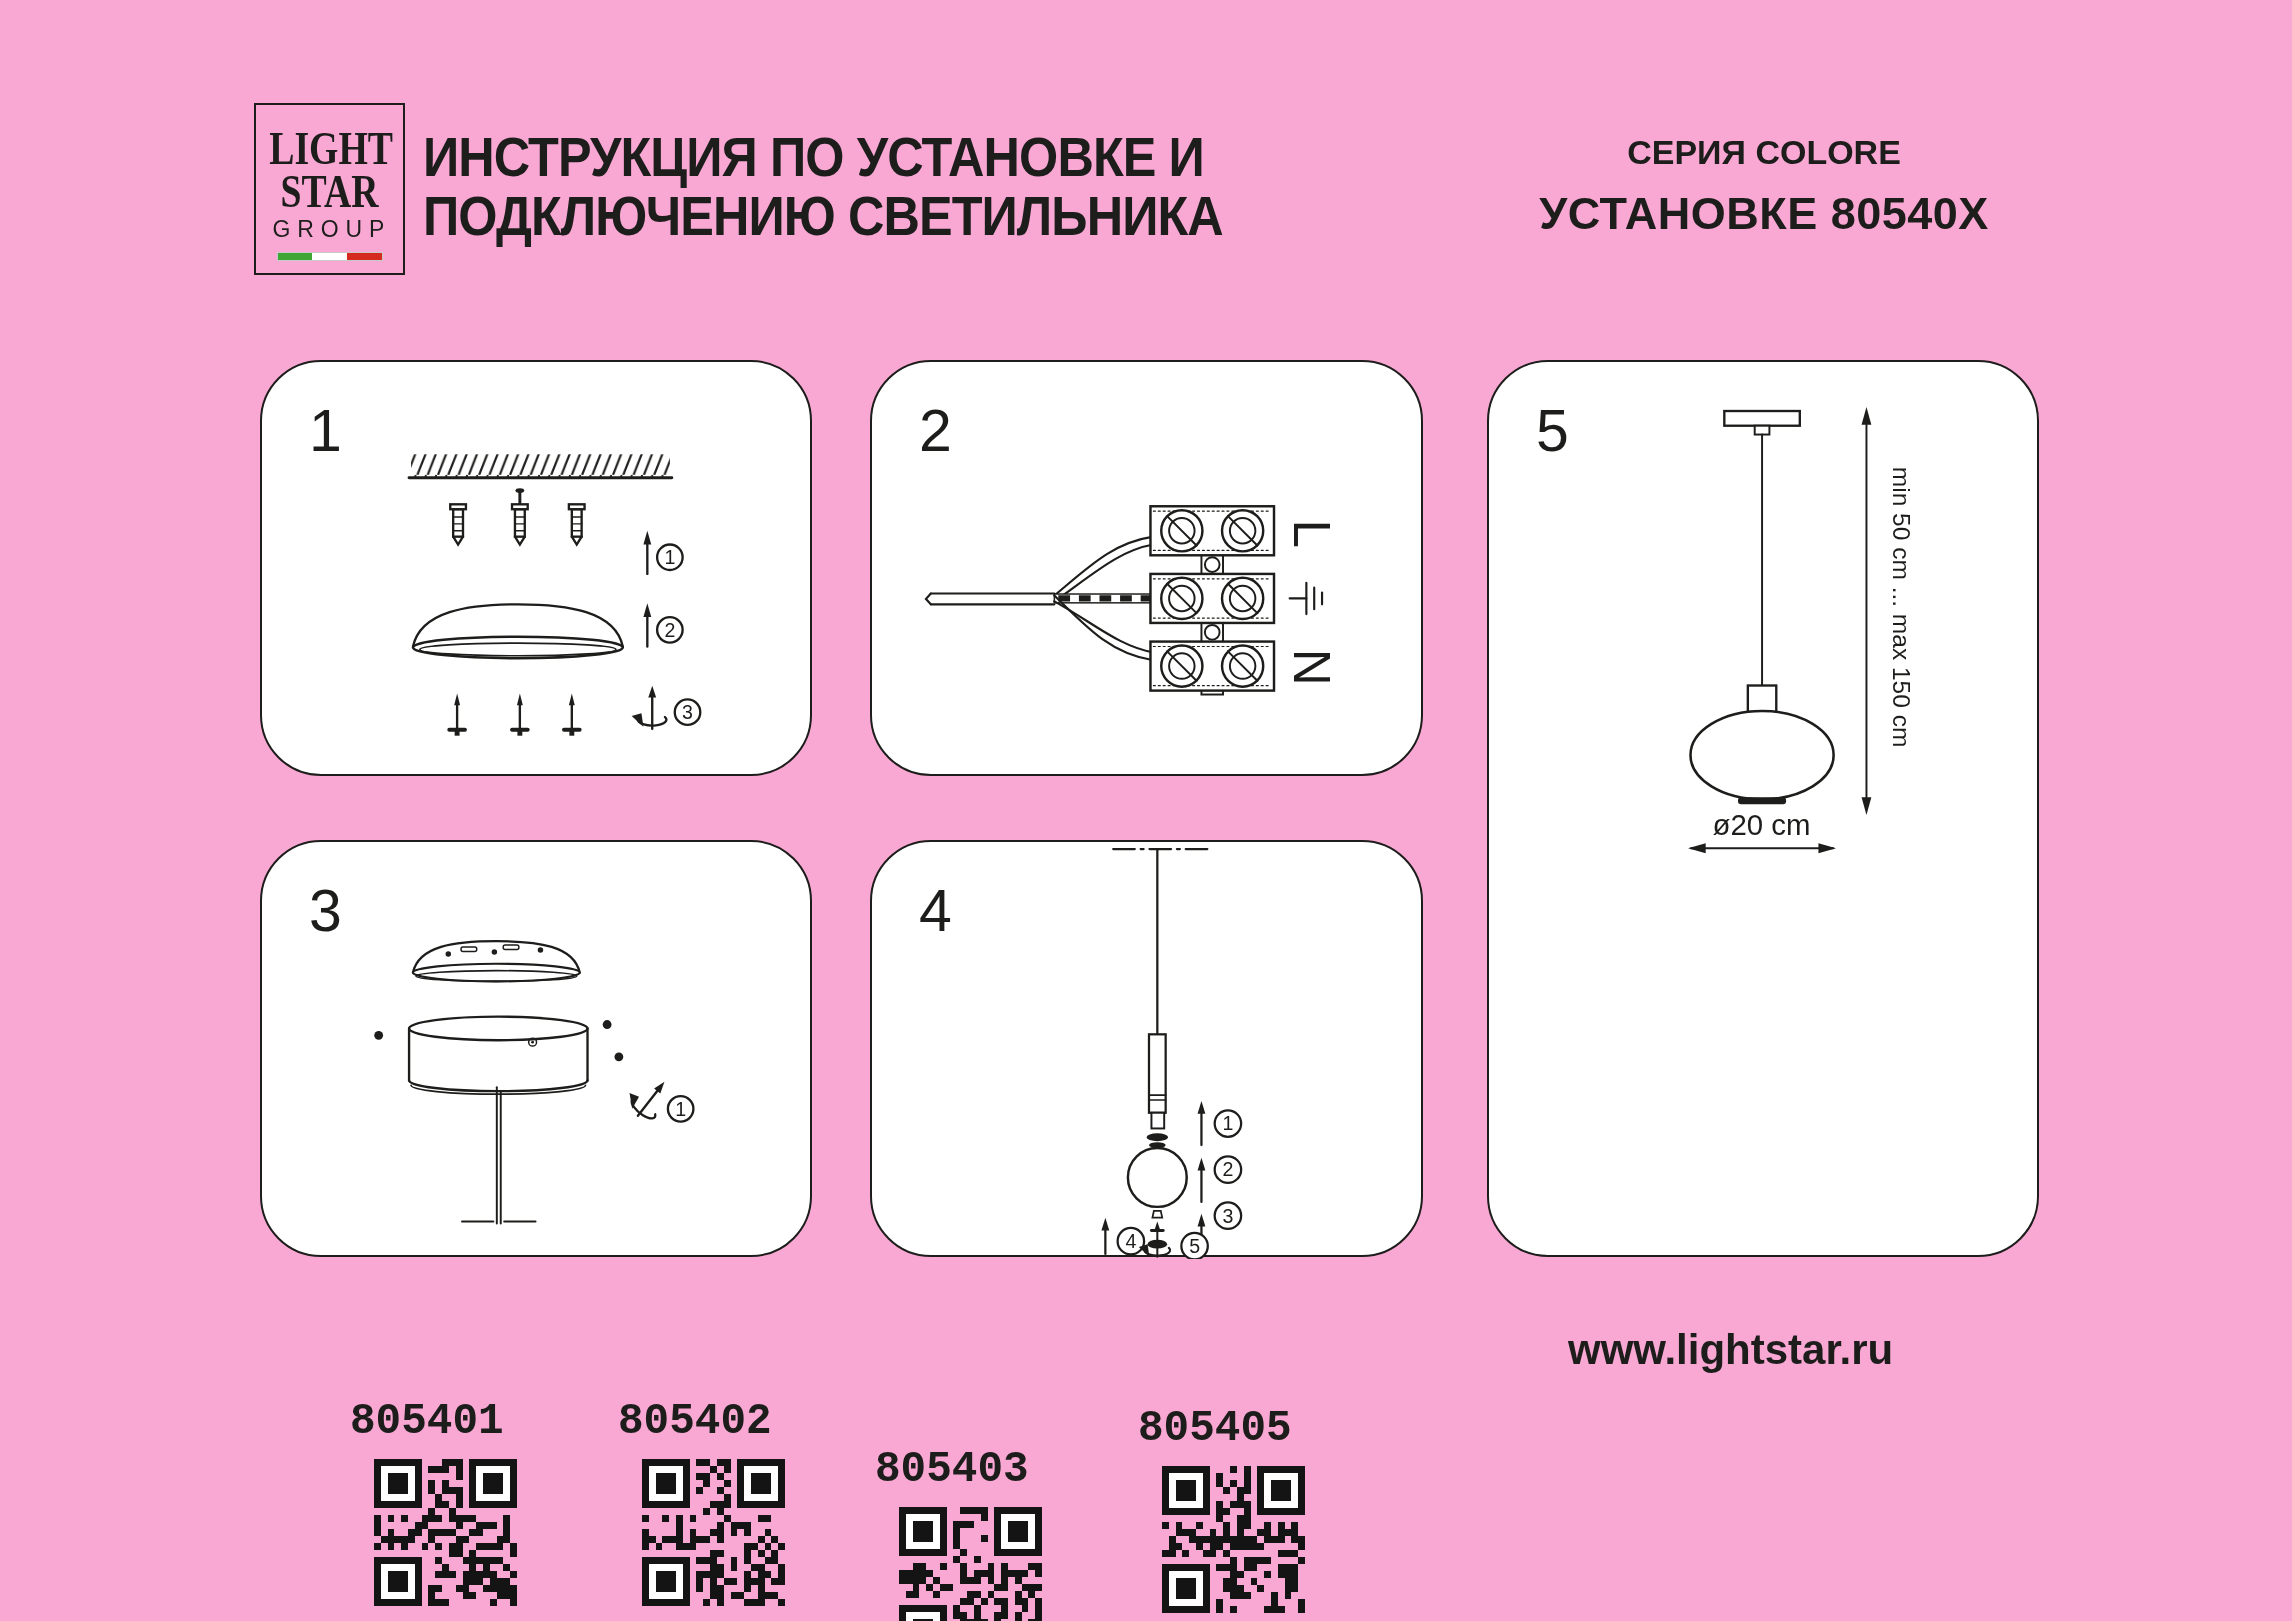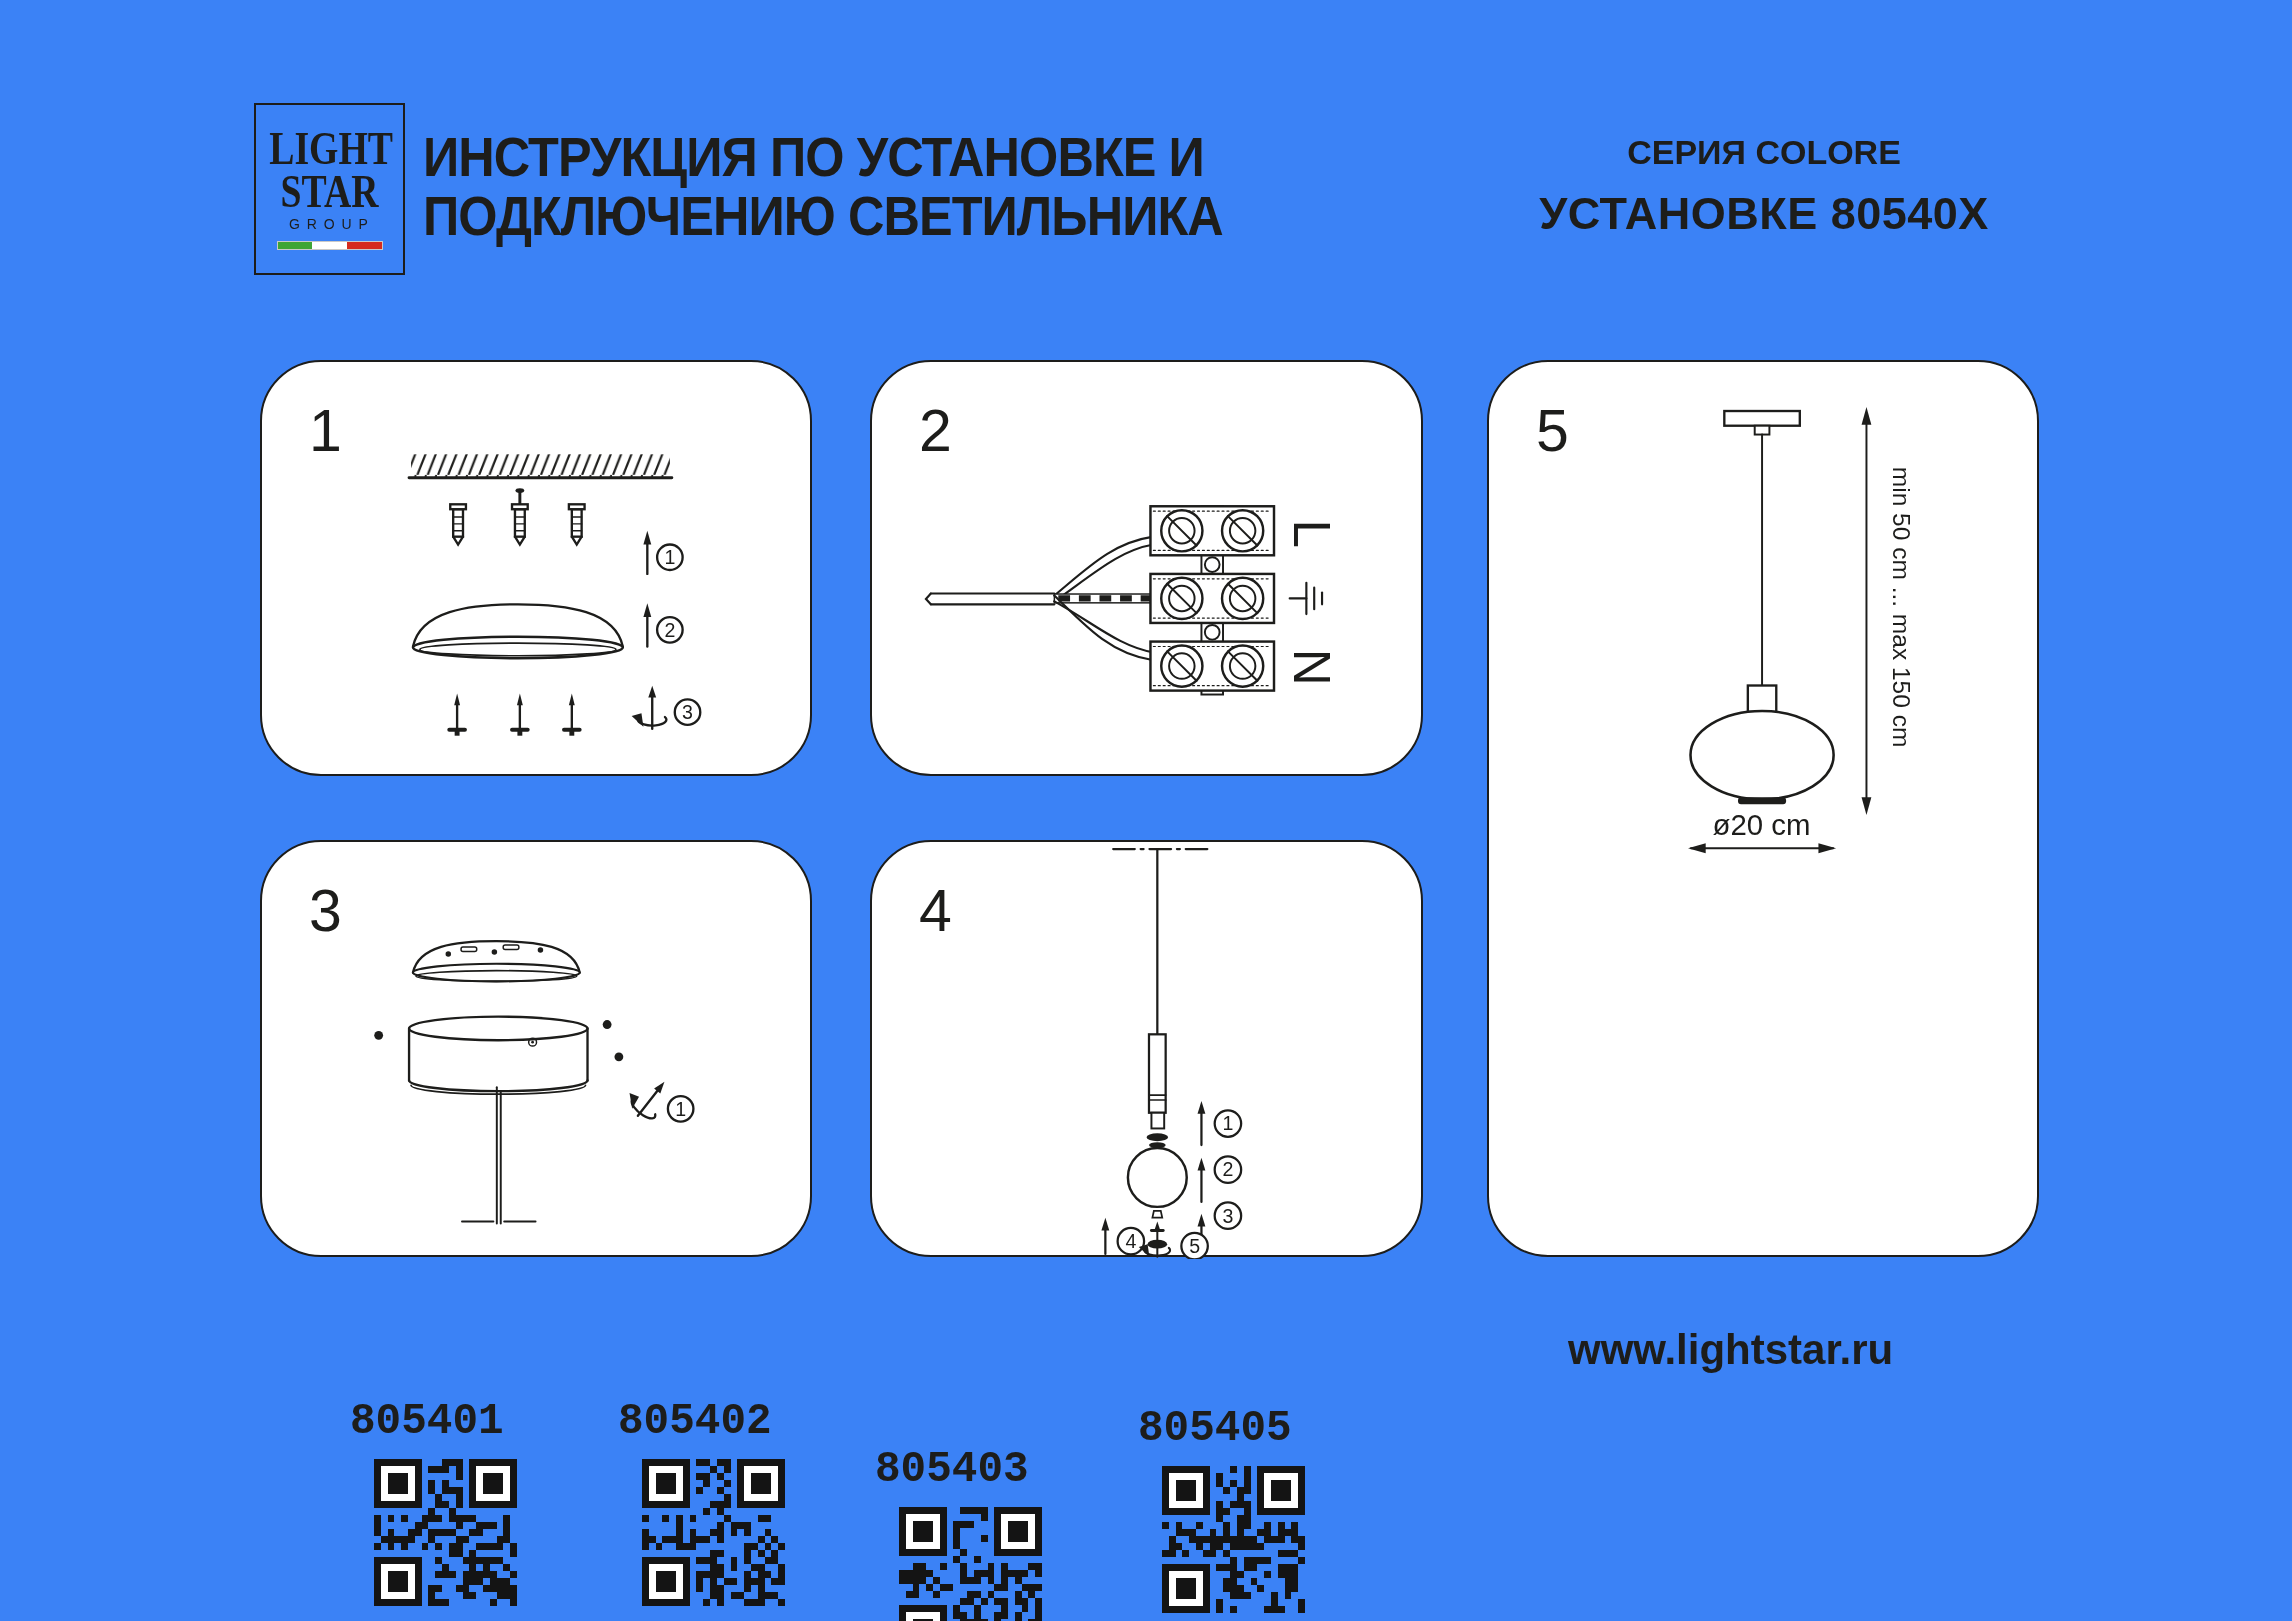--- a/index.html
+++ b/index.html
@@ -1,24 +1,24 @@
 <!DOCTYPE html>
 <html><head>
 <meta charset="utf-8">
 <style>
   html,body{margin:0;padding:0;background:#e8e8e8;}
-  .page{position:relative;width:2293px;height:1621px;background:#3b82f6;
+  .page{position:relative;width:2293px;height:1621px;background:#f9a8d4;
         font-family:"Liberation Sans",sans-serif;color:#1d1d1b;overflow:hidden;}
   
   .logo-box{position:absolute;left:254px;top:103px;width:151px;height:172px;
             border:2px solid #1d1d1b;box-sizing:border-box;text-align:center;}
   .logo-word{font-family:"Liberation Serif",serif;font-weight:bold;font-size:46px;
              line-height:43px;transform:scaleX(.82);transform-origin:50% 50%;}
   .logo-word.first{margin-top:21.6px;}
-  .logo-group{font-size:14px;letter-spacing:6.9px;margin-top:3.9px;margin-left:4.9px;font-weight:400;}
+  .logo-group{font-size:23px;letter-spacing:6.9px;margin-top:3.9px;margin-left:4.9px;font-weight:400;}
   .logo-flag{width:106px;height:8.8px;margin:8.8px auto 0;display:flex;border:1px solid #c9c9c9;box-sizing:border-box;}
   .logo-flag span{flex:1;}
   .title{position:absolute;left:423px;top:127px;font-size:56px;font-weight:bold;
          line-height:59px;letter-spacing:-1px;transform:scaleX(.9);transform-origin:left top;white-space:nowrap;}
   .hdr-right{position:absolute;left:1529px;top:133px;width:470px;text-align:center;}
   .hdr-series{font-size:34px;font-weight:bold;}
   .hdr-articles{font-size:45px;font-weight:bold;margin-top:15.7px;letter-spacing:0.5px;}
   
   .panel{position:absolute;border:2.9px solid #1d1d1b;border-radius:61px;background:#fff;box-sizing:border-box;}
   .panel-num{position:absolute;left:47px;top:35px;font-size:59px;color:#1d1d1b;}

